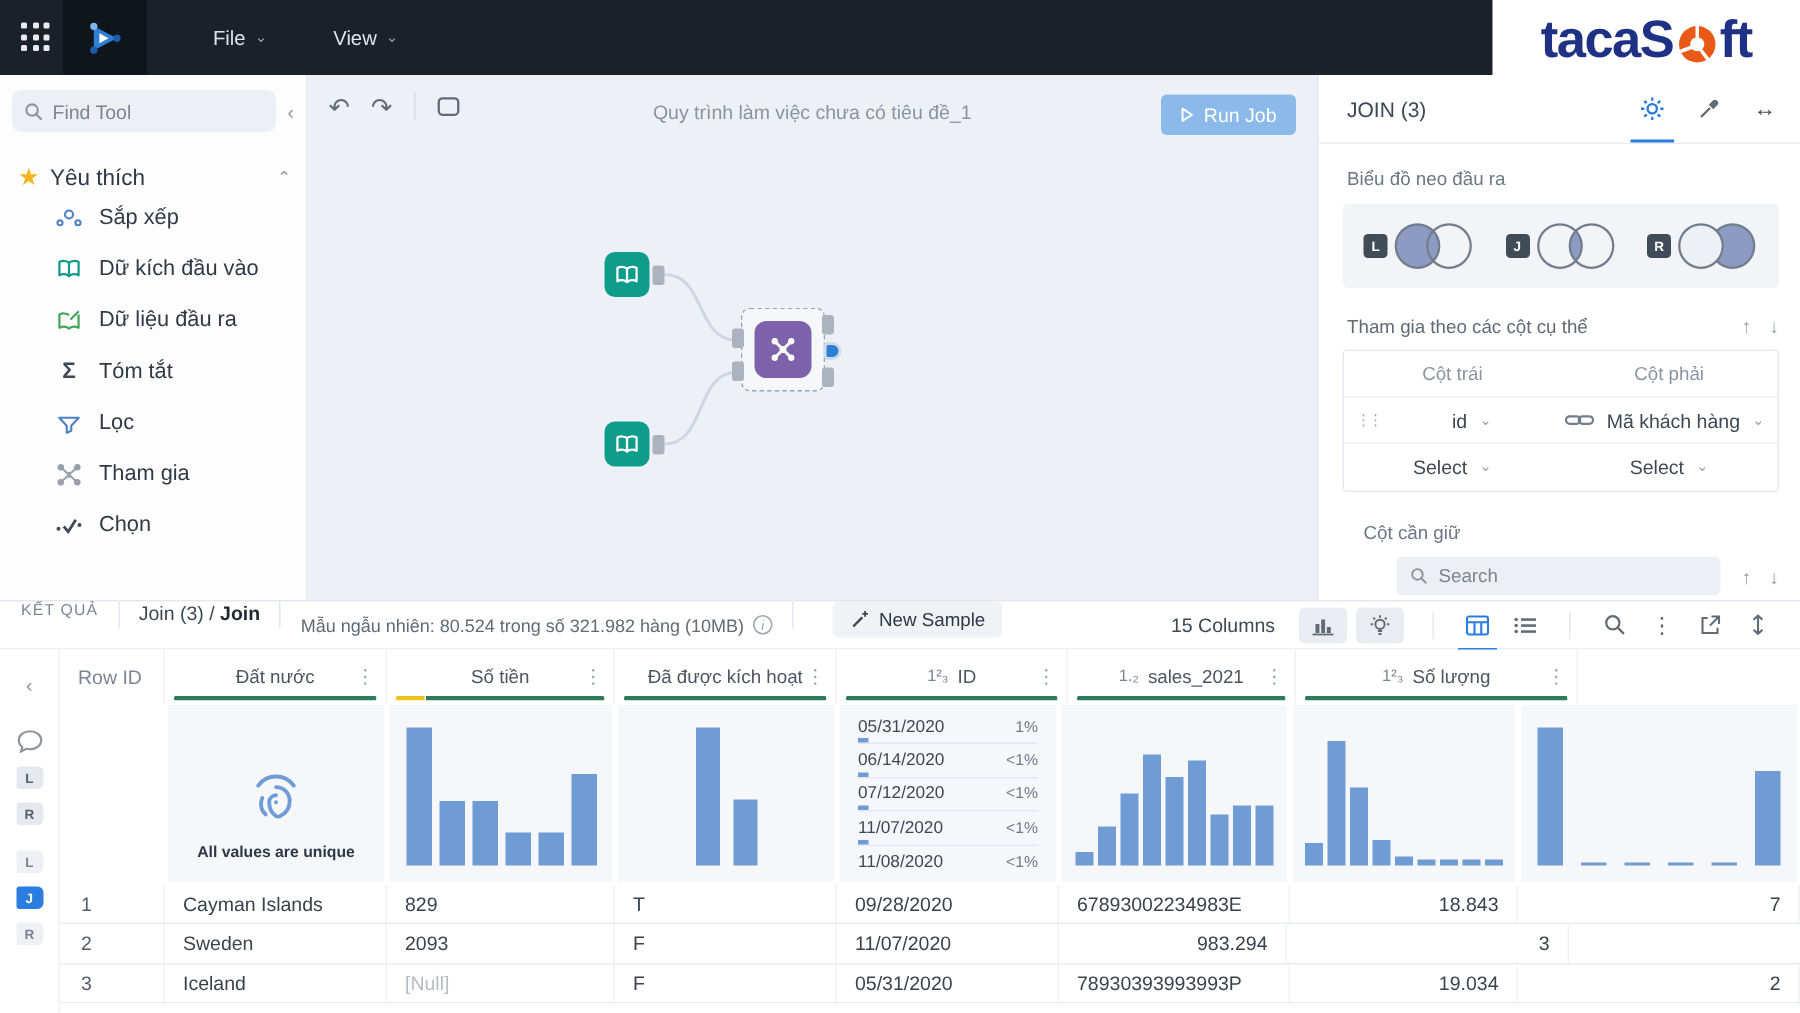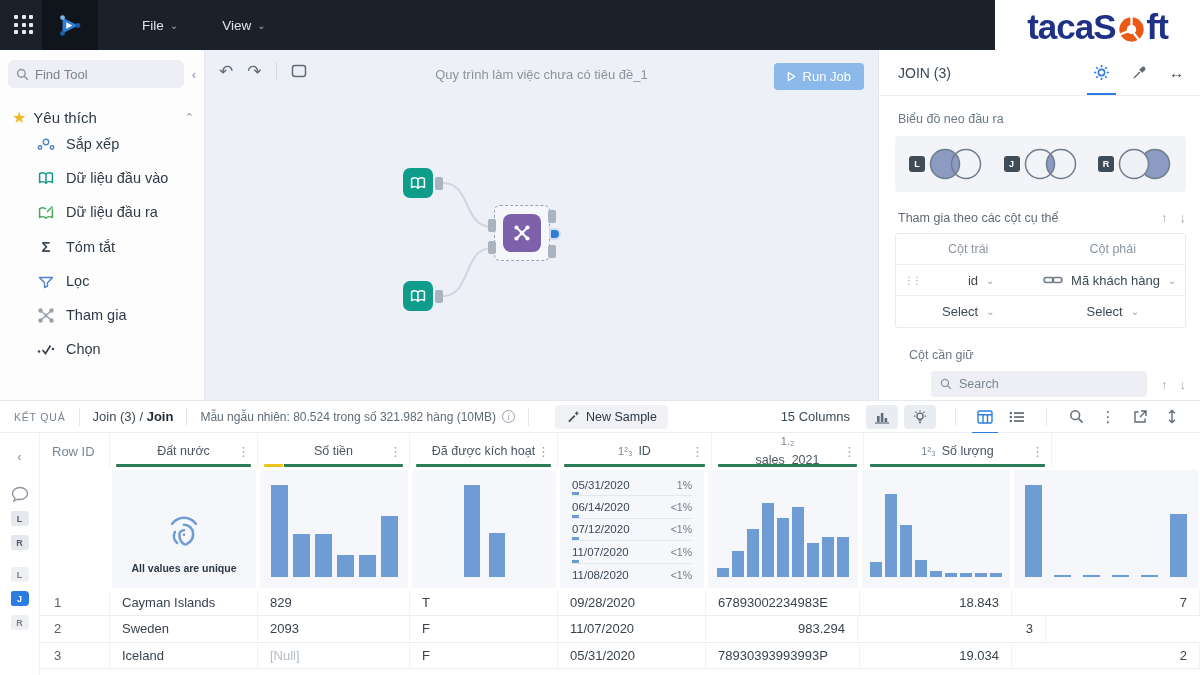--- a/index.html
+++ b/index.html
@@ -66,21 +66,21 @@
   .jt-cell-l { flex:1; display:flex; align-items:center; justify-content:center; gap:8px; }
   .jt-cell-r { flex:1; display:flex; align-items:center; justify-content:center; gap:8px; }
   .caret { color:#98a2ac; font-size:10px; }
   .drag-dots { color:#9aa5b0; font-size:10px; letter-spacing:-2px; margin-left:8px; }
   .keep-label { color:#6b7785; font-size:12.5px; margin:20px 0 9px 30px; }
   .psearch-row { display:flex; align-items:center; margin:0 14px 0 16px;padding-left:36px; }
   .psearch { flex:1; height:26px; background:#edeff4; border-radius:4px; display:flex; align-items:center; gap:7px; padding:0 9px; color:#7a8591; font-size:12.5px; }
   .psearch-row .updown { margin-left:14px; }
 
   
-  .results-bar { position:absolute; left:0; top:400px; width:1200px; height:33px; background:#fff; border-top:1px solid #e4e8ed; border-bottom:1px solid #eceff3; display:flex; align-items:center; }
+  .results-bar { position:absolute; left:0; top:400px; width:1200px; height:33px; background:#fff; border-top:1px solid #e4e8ed; border-bottom:1px solid #eceff3; display:flex; }
   .rb-label { font-size:10.5px; letter-spacing:.8px; color:#7a8591; margin-left:14px; }
   .rb-div { width:1px; height:18px; background:#e4e8ed; margin:0 13px; }
   .rb-crumb { font-size:13px; color:#3c4854; }
   .rb-crumb b { color:#1f2933; font-weight:bold; }
   .rb-sample { font-size:12px; color:#5f6b76; display:flex; align-items:center; gap:6px; }
   .info-dot { width:13px; height:13px; border:1px solid #98a2ac; border-radius:50%; color:#98a2ac; font-size:9px; display:flex; align-items:center; justify-content:center; font-style:italic; }
   .new-sample { height:24px; margin-left:13px; padding:0 11px; background:#f0f2f5; border:none; border-radius:4px; font-size:12.5px; color:#2c3845; display:flex; align-items:center; gap:6px; cursor:pointer; font-family:inherit; }
   .rb-right { margin-left:auto; display:flex; align-items:center; margin-right:12px; }
   .rb-cols { font-size:13px; color:#3c4854; margin-right:16px; }
   .icon-btn { width:32px; height:24px; display:flex; align-items:center; justify-content:center; cursor:pointer; border-radius:4px; position:relative; }
@@ -210,21 +210,21 @@
               </svg>
             </span>
             <span>Sắp xếp</span>
           </div>
           <div class="side-item">
             <span class="sicon">
               <svg width="18" height="15" viewBox="0 0 18 14" fill="none" stroke="#12998a" stroke-width="1.5" stroke-linejoin="round">
                 <path d="M9 2.6 C7.4 1.2 4.4 1.2 2.6 2.2 L2.6 11 C4.4 10 7.4 10 9 11.6 C10.6 10 13.6 10 15.4 11 L15.4 2.2 C13.6 1.2 10.6 1.2 9 2.6 Z M9 2.6 L9 11.6"></path>
               </svg>
             </span>
-            <span>Dữ liệu đầu vào</span>
+            <span>Dữ kích đầu vào</span>
           </div>
           <div class="side-item">
             <span class="sicon">
               <svg width="18" height="15" viewBox="0 0 18 14" fill="none" stroke="#46a758" stroke-width="1.5" stroke-linejoin="round">
                 <path d="M9 3.6 C7.4 2.2 4.4 2.2 2.6 3.2 L2.6 12 C4.4 11 7.4 11 9 12.6 C10.6 11 13.6 11 15.4 12 L15.4 3.2"></path>
                 <path d="M10 6.5 L15.5 1"></path>
               </svg>
             </span>
             <span>Dữ liệu đầu ra</span>
           </div>
@@ -552,21 +552,21 @@
             </span>
           </div>
           <div class="gh-cell" style="width: 154px;">
             <span class="type-glyph">1²₃</span>
             <span class="gh-label">ID</span>
             <span class="kebab">⋮</span>
             <span class="quality">
               <span style="flex:1;background:#2a7d57"></span>
             </span>
           </div>
-          <div class="gh-cell" style="width: 152px; flex-direction: column;">
+          <div class="gh-cell" style="width: 152px;">
             <span class="type-glyph">1.₂</span>
             <span class="gh-label">sales_2021</span>
             <span class="kebab">⋮</span>
             <span class="quality">
               <span style="flex:1;background:#2a7d57"></span>
             </span>
           </div>
           <div class="gh-cell" style="width: 188px;">
             <span class="type-glyph">1²₃</span>
             <span class="gh-label">Số lượng</span>

